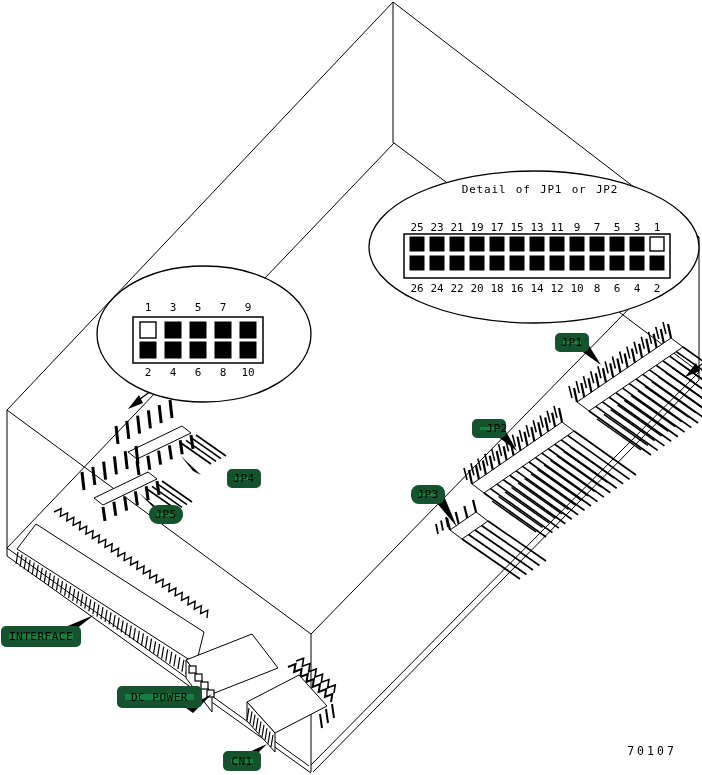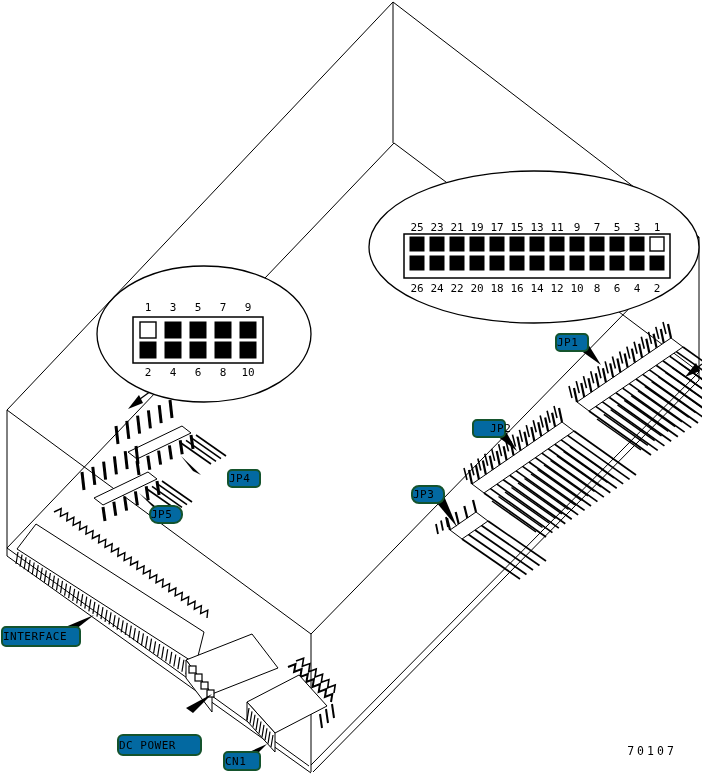--- a/index.html
+++ b/index.html
@@ -3,29 +3,29 @@
 <meta charset="utf-8">
 <style>
   html,body{margin:0;padding:0;background:#fff;}
   .stage{position:relative;width:702px;height:775px;background:#ffffff;overflow:hidden;
          font-family:"DejaVu Sans Mono","Liberation Mono",monospace;color:#000;}
   #art{position:absolute;left:0;top:0;}
   #art text{font-family:"DejaVu Sans Mono","Liberation Mono",monospace;font-size:11px;fill:#000;}
   .detail-title{position:absolute;text-align:center;font-size:11px;letter-spacing:0.8px;word-spacing:2px;white-space:nowrap;}
   #title-right{left:380px;top:183px;width:320px;}
   #title-left{left:38px;top:277px;width:320px;}
-  .callout{position:absolute;box-sizing:border-box;background:#0369a1;border:2px solid #14532d;border-radius:5px;
-           display:flex;align-items:center;font-size:11px;letter-spacing:0.5px;white-space:nowrap;}
+  .callout{position:absolute;box-sizing:border-box;background:#15803d;border:8px solid #14532d;border-radius:5px;
+           display:flex;align-items:center;justify-content:center;font-size:11px;letter-spacing:0.5px;white-space:nowrap;}
   #co-jp1{left:555px;top:333px;width:34px;height:19px;}
   #co-jp2{left:472px;top:419px;width:34px;height:19px;padding-left:16px;}
   #co-jp3{left:411px;top:485px;width:34px;height:19px;border-radius:8px;}
   #co-jp4{left:189px;top:469px;width:34px;height:19px;margin-left:38px;}
   #co-jp5{left:149px;top:505px;width:34px;height:19px;border-radius:9px;}
   #co-interface{left:1px;top:626px;width:80px;height:21px;}
-  #co-dc-power{left:117px;top:734px;width:85px;height:22px;border-radius:6px;}
+  #co-dc-power{left:117px;top:686px;width:85px;height:22px;}
   #co-cn1{left:223px;top:751px;width:38px;height:20px;}
   #part-number{position:absolute;left:600px;top:744px;width:104px;text-align:center;
                font-size:11.5px;letter-spacing:3px;}
 </style>
 </head>
 <body>
 
 <div class="stage">
   <svg id="art" width="702" height="775" viewBox="0 0 702 775">
       <g>
@@ -382,20 +382,21 @@
         <polygon points="497,436 505,430 517,451" fill="#000000" stroke="#000000" stroke-width="0"></polygon>
         <polygon points="436,502 444,496 457,527" fill="#000000" stroke="#000000" stroke-width="0"></polygon>
         <polygon points="193,471 201,475 181,456" fill="#000000" stroke="#000000" stroke-width="0"></polygon>
         <polygon points="153,507 161,511 139,493" fill="#000000" stroke="#000000" stroke-width="0"></polygon>
         <polygon points="63,628 71,633 94,615" fill="#000000" stroke="#000000" stroke-width="0"></polygon>
         <polygon points="186,708 193,713 212,694" fill="#000000" stroke="#000000" stroke-width="0"></polygon>
         <polygon points="247,753 254,757 267,744" fill="#000000" stroke="#000000" stroke-width="0"></polygon>
       </g>
     </svg>
 
+  <div class="detail-title" id="title-right">Detail of JP1 or JP2</div>
 
   <div class="callout" id="co-jp1">
     <span>JP1</span>
     </div>
   <div class="callout" id="co-jp2">
     <span>JP2</span>
     </div>
   <div class="callout" id="co-jp3">
     <span>JP3</span>
     </div>

